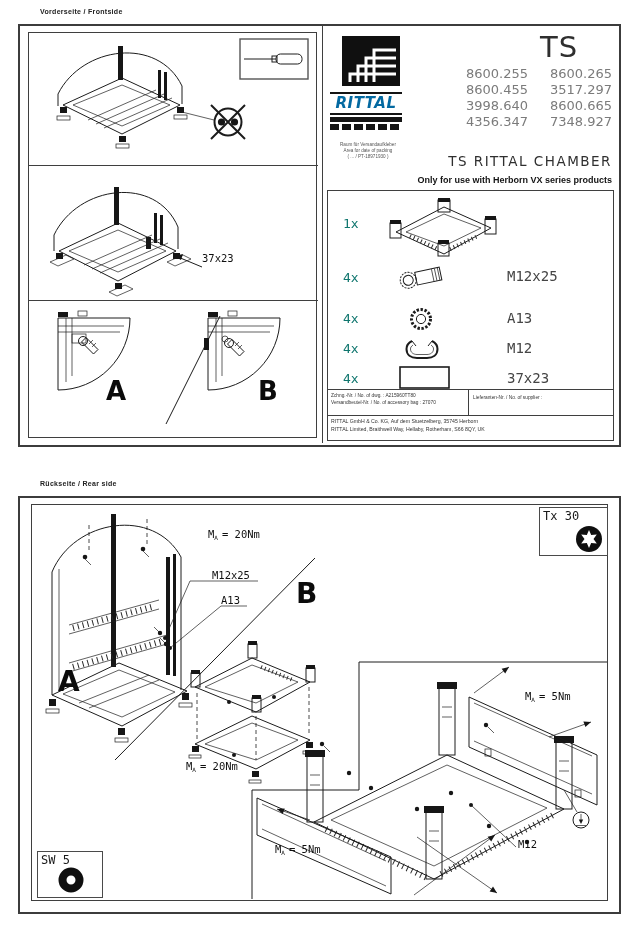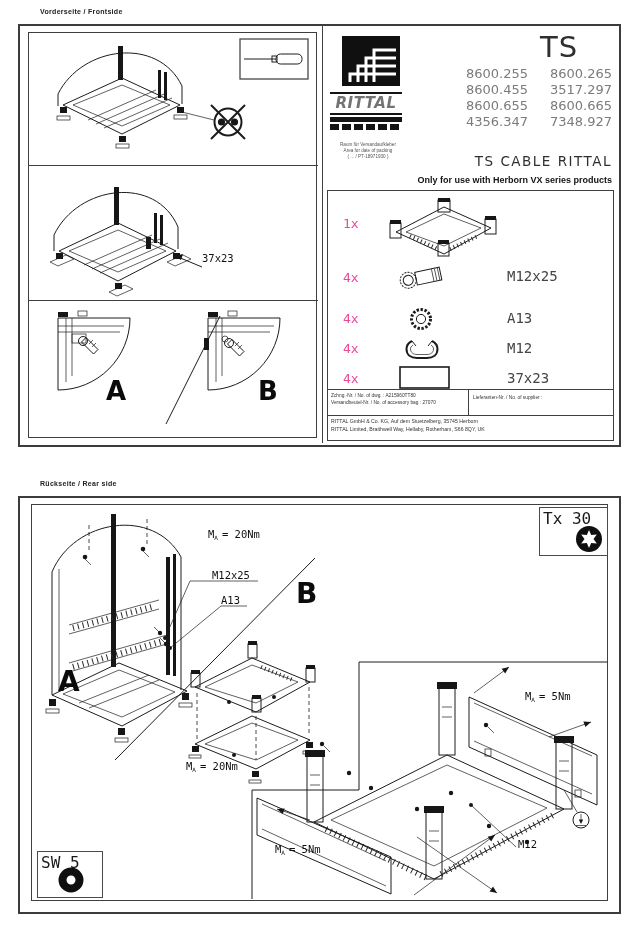--- a/index.html
+++ b/index.html
@@ -20,30 +20,30 @@
   .ts{position:absolute;font-size:29px;color:#2f2f2f;letter-spacing:1px;
       font-family:"DejaVu Sans",sans-serif;}
   .models{position:absolute;display:grid;grid-template-columns:76px 76px;
           column-gap:8px;row-gap:1px;font-size:13px;color:#7b7b7b;
           font-family:"DejaVu Sans",sans-serif;}
   .models span{text-align:right;}
   .prodtitle{position:absolute;font-size:13.5px;letter-spacing:1.5px;color:#2f2f2f;
              text-align:right;font-family:"DejaVu Sans",sans-serif;}
   .prodsub{position:absolute;font-size:9px;font-weight:bold;color:#141414;text-align:right;}
   .tinynote{position:absolute;font-size:4.6px;line-height:6px;color:#555;text-align:center;}
-  .qty{position:absolute;font-family:"DejaVu Sans Mono",monospace;font-size:13px;color:#ec4899;}
+  .qty{position:absolute;font-family:"DejaVu Sans Mono",monospace;font-size:13px;color:#0f766e;}
   .plabel{position:absolute;font-family:"DejaVu Sans Mono",monospace;font-size:14px;color:#454545;}
   .ft{font-size:4.8px;line-height:7px;color:#333;}
   .ft2{font-size:5.2px;line-height:7.5px;color:#333;}
   .toolbox{position:absolute;border:1.5px solid #4a4a4a;background:#fff;}
   .toollbl{position:absolute;left:3px;top:1px;font-family:"DejaVu Sans Mono",monospace;
-           font-size:16px;color:#1a1a1a;}
+           font-size:12px;color:#1a1a1a;}
   .brand{margin-top:2px;border-top:2.5px solid #141414;border-bottom:2.5px solid #141414;
          font-family:"DejaVu Sans",sans-serif;font-style:italic;font-weight:bold;
-         font-size:15px;text-align:center;padding:0 0 1px 0;color:#737373;letter-spacing:.5px;}
+         font-size:15px;text-align:center;padding:0 0 1px 0;color:#0369a1;letter-spacing:.5px;}
   .bar1{height:5px;background:#141414;margin-top:2px;}
   .bar2{height:6px;margin-top:1.5px;
         background:repeating-linear-gradient(90deg,#141414 0 9px,#ffffff 9px 12px);}
   svg .ln{stroke:#1c1c1c;fill:none;stroke-width:1;}
   svg .ln2{stroke:#1c1c1c;fill:none;stroke-width:2;}
   svg .lnth{stroke:#1c1c1c;fill:none;stroke-width:.7;}
   svg .fill{fill:#161616;stroke:none;}
   svg .hatch{stroke:#2a2a2a;stroke-width:6;stroke-dasharray:1 4;fill:none;}
   svg .hatch4{stroke:#2a2a2a;stroke-width:4;stroke-dasharray:1 3;fill:none;}
   svg .dash{stroke:#1c1c1c;fill:none;stroke-width:.8;stroke-dasharray:4 3;}
@@ -157,27 +157,27 @@
   <div>( ... / PT-18971930 )</div>
 </div>
 
 <div class="ts" style="left:540px;top:30px;width:72px;">TS</div>
 
 <div class="models" style="left:452px;top:66px;width:160px">
   <span>8600.255</span>
   <span>8600.265</span>
   <span>8600.455</span>
   <span>3517.297</span>
-  <span>8600.655</span>
+  <span>3998.640</span>
   <span>8600.665</span>
   <span>4356.347</span>
   <span>7348.927</span>
 </div>
 
-<div class="prodtitle" style="left:330px;top:153px;width:282px">TS CABLE RITTAL</div>
+<div class="prodtitle" style="left:330px;top:153px;width:282px">TS RITTAL CHAMBER</div>
 <div class="prodsub" style="left:330px;top:175px;width:282px">Only for use with Herborn VX series products</div>
 
 <div class="box" style="left:327px;top:190px;width:285px;height:199px"></div>
 
 <div class="qty" style="left:343px;top:216px">1x</div>
 <svg class="abs" style="left:388px;top:198px" width="110" height="62" viewBox="0 0 110 62">
   <path class="ln" d="M8,34 L56,9 L103,30 L56,56 Z"></path>
   <path class="lnth" d="M18,34 L56,16 L93,30 L56,48 Z"></path>
   <path class="hatch4" d="M22,38 L50,51 M62,51 L90,38"></path>
   <rect class="ln" x="50" y="2" width="12" height="12" fill="#fff"></rect>

